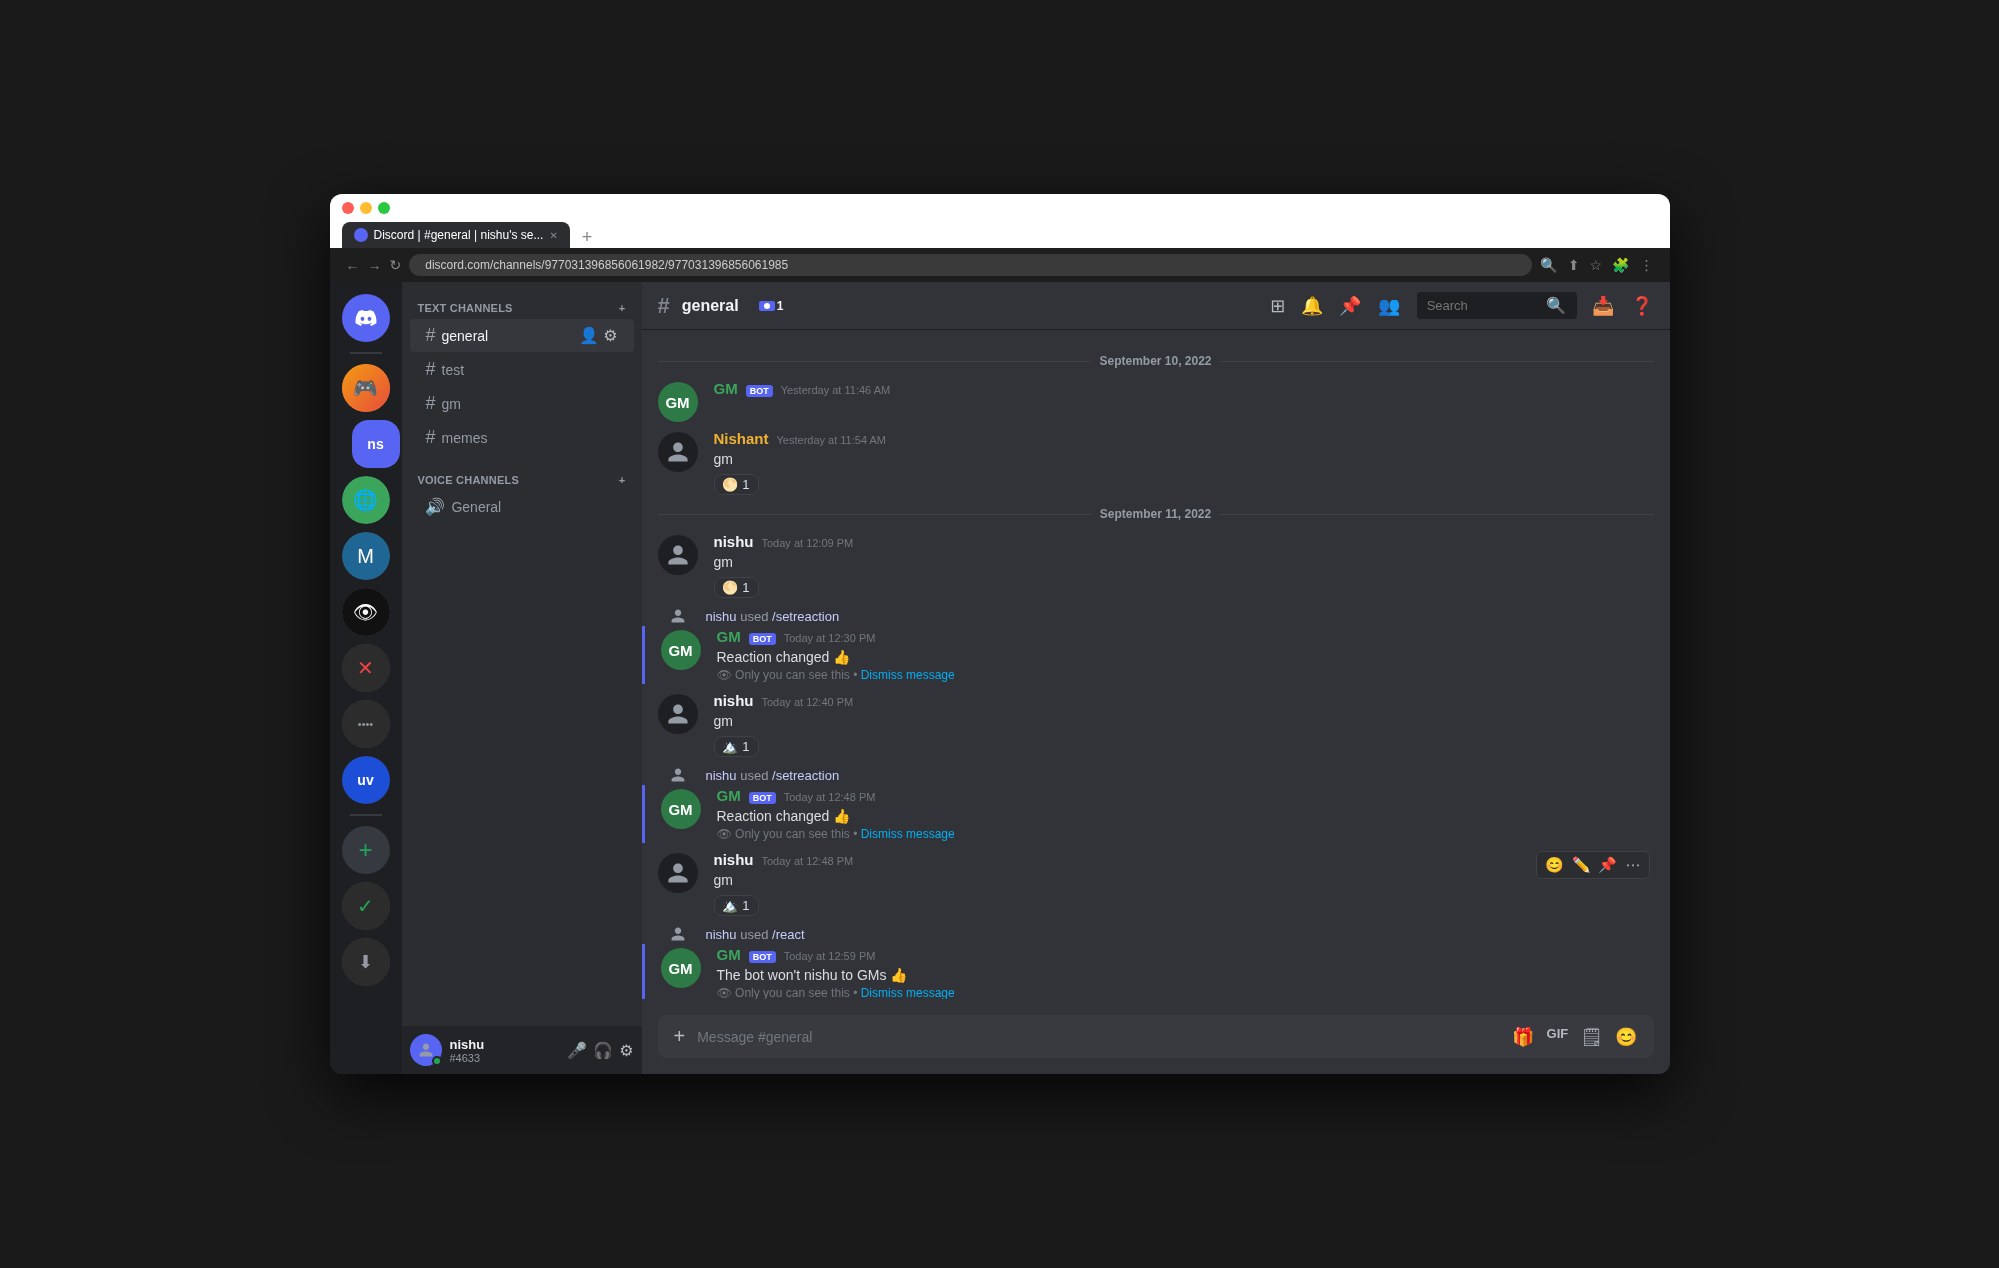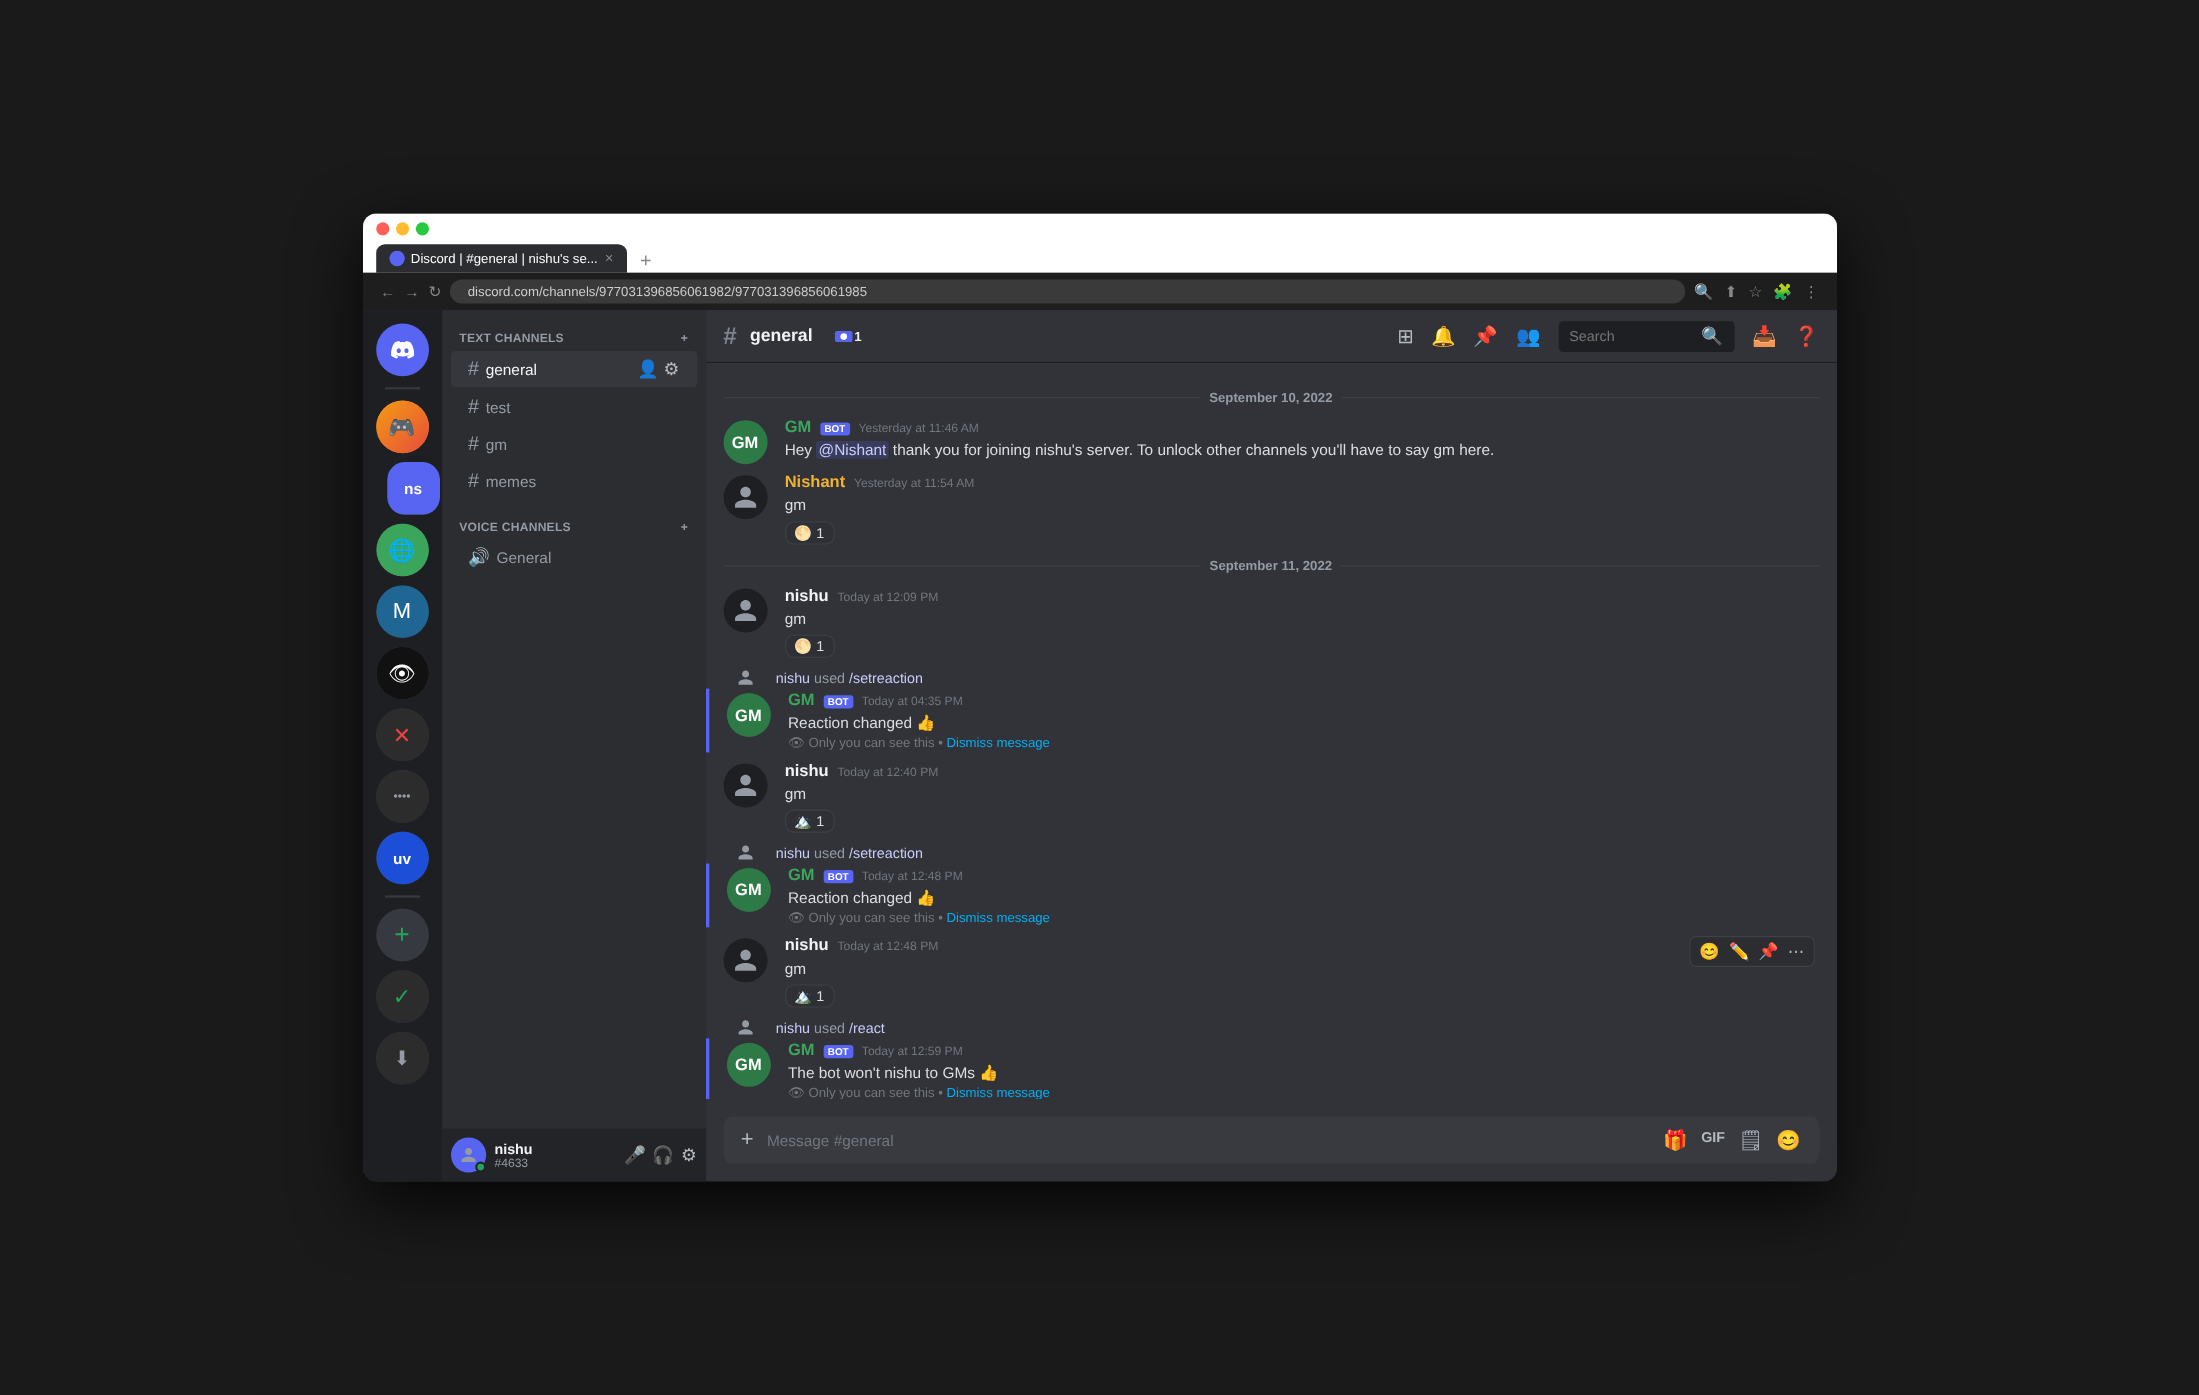--- a/index.html
+++ b/index.html
@@ -601,23 +601,20 @@
         <div class="message-group">
           <div class="message-avatar" style="background:#2d7a46;">
             <span>GM</span>
           </div>
           <div class="message-content">
             <div class="message-header">
               <span class="message-author green">GM</span>
               <span class="bot-badge">BOT</span>
               <span class="message-timestamp">Yesterday at 11:46 AM</span>
             </div>
-            <div class="message-text">
-              Hey <span class="mention">@Nishant</span> thank you for joining nishu's server. To unlock other channels you'll have to say gm here.
-            </div>
           </div>
         </div>
 
         <div class="message-group">
           <div class="message-avatar" style="background:#1e1f22;">
             <svg width="24" height="24" viewBox="0 0 24 24" fill="#949ba4">
                 <path d="M12 12c2.7 0 4.8-2.1 4.8-4.8S14.7 2.4 12 2.4 7.2 4.5 7.2 7.2 9.3 12 12 12zm0 2.4c-3.2 0-9.6 1.6-9.6 4.8v2.4h19.2v-2.4c0-3.2-6.4-4.8-9.6-4.8z"></path>
               </svg>
           </div>
           <div class="message-content">
@@ -666,21 +663,21 @@
             </span>
           </div>
           <div class="system-message">
             <div class="message-avatar" style="background:#2d7a46; width:40px; height:40px; flex-shrink:0;">
               <span>GM</span>
             </div>
             <div class="message-content">
               <div class="message-header">
                 <span class="message-author green">GM</span>
                 <span class="bot-badge">BOT</span>
-                <span class="message-timestamp">Today at 04:35 PM</span>
+                <span class="message-timestamp">Today at 12:30 PM</span>
               </div>
               <div class="message-text">Reaction changed 👍</div>
               <div class="only-you-text">
                 👁 Only you can see this • <a>Dismiss message</a>
               </div>
             </div>
           </div>
         </div>
 
         <div class="message-group">

